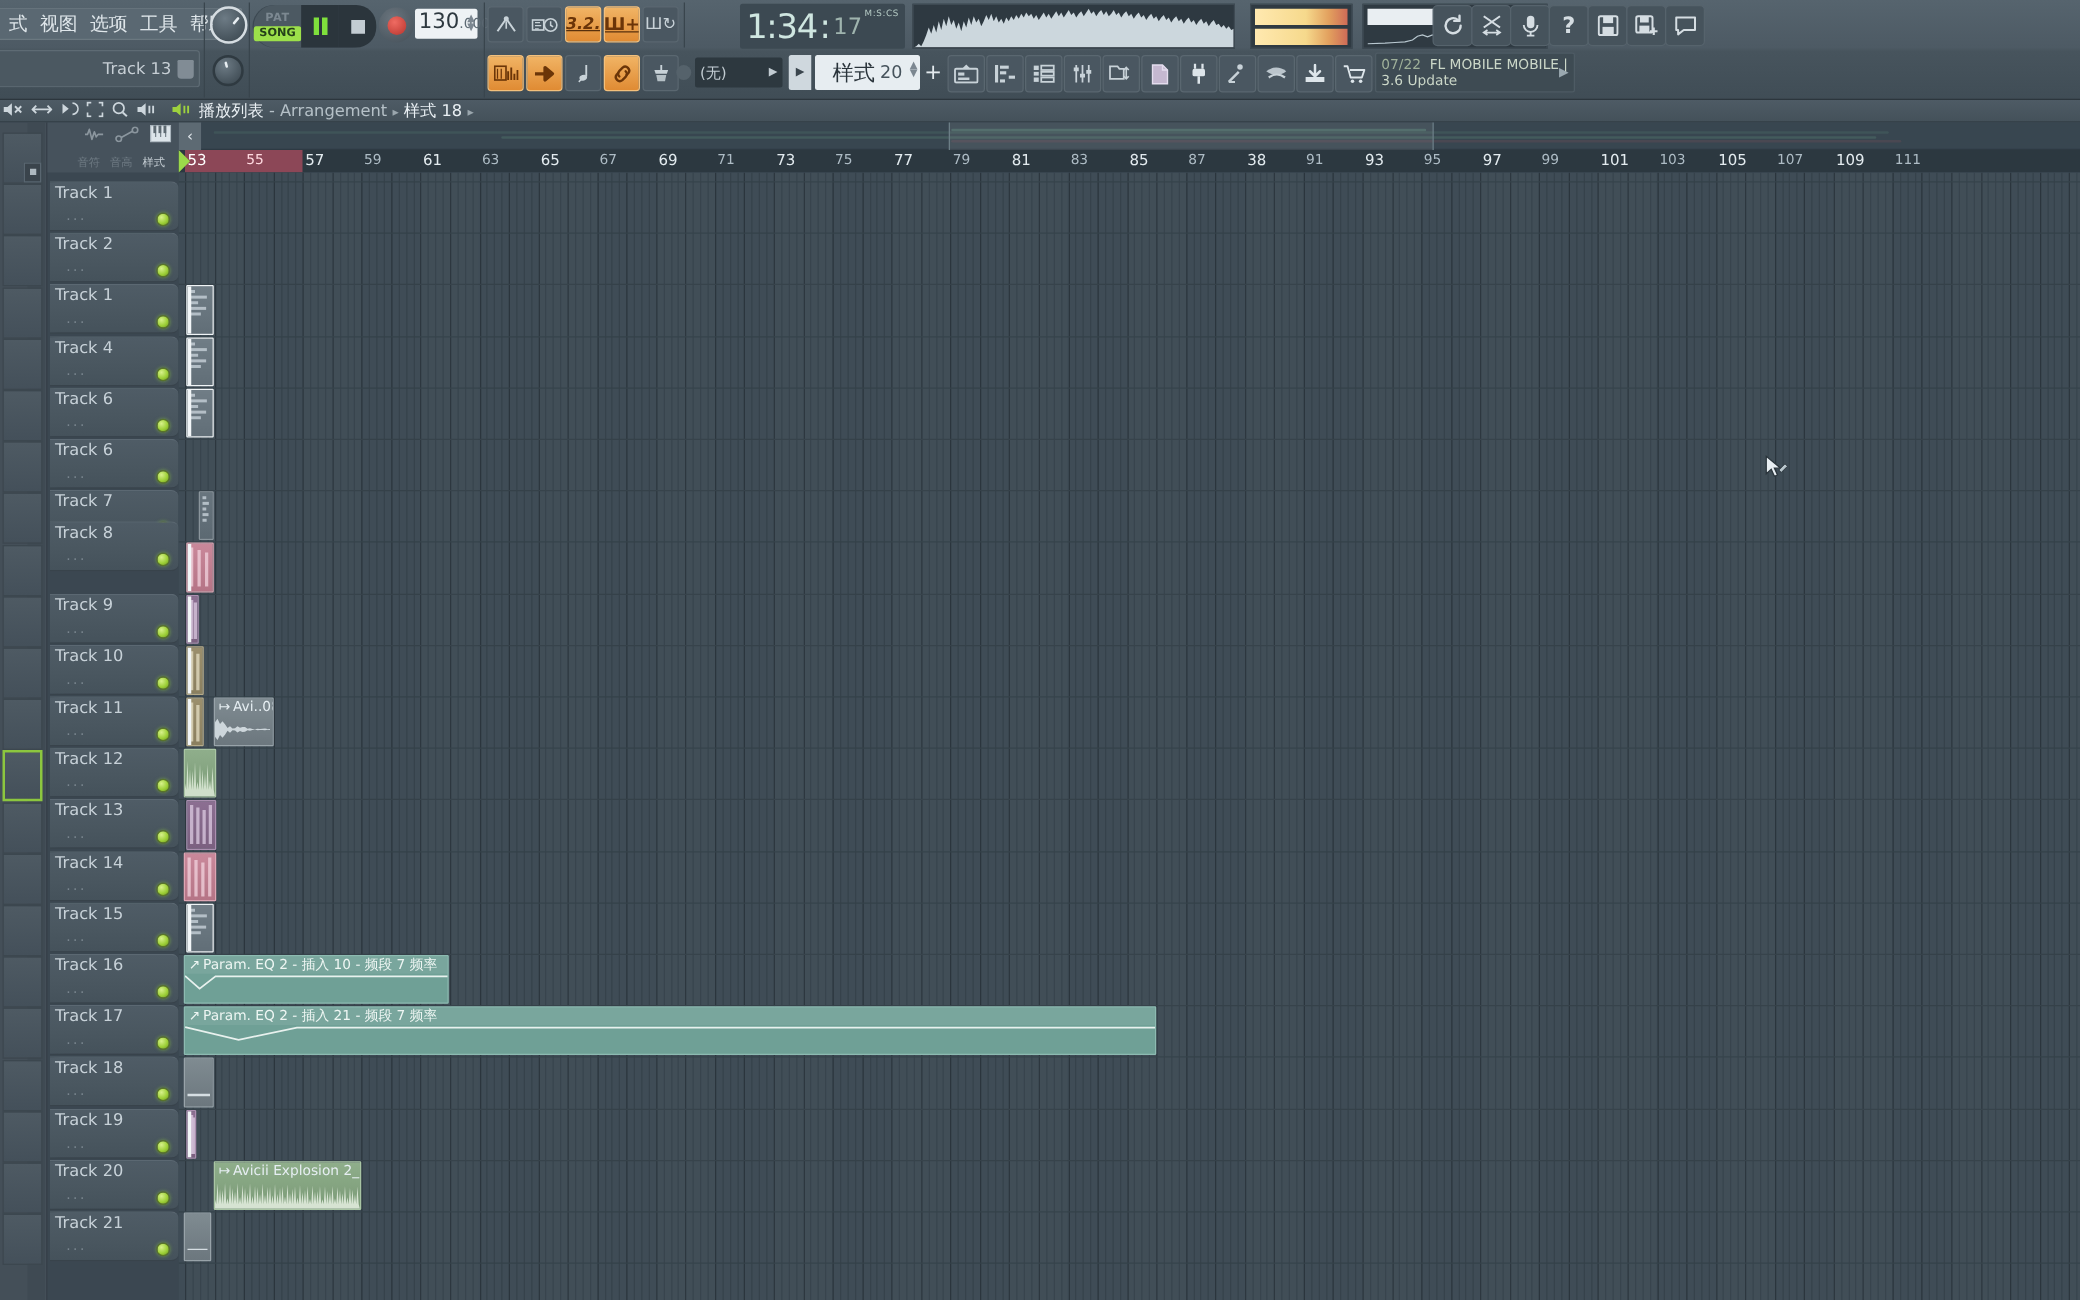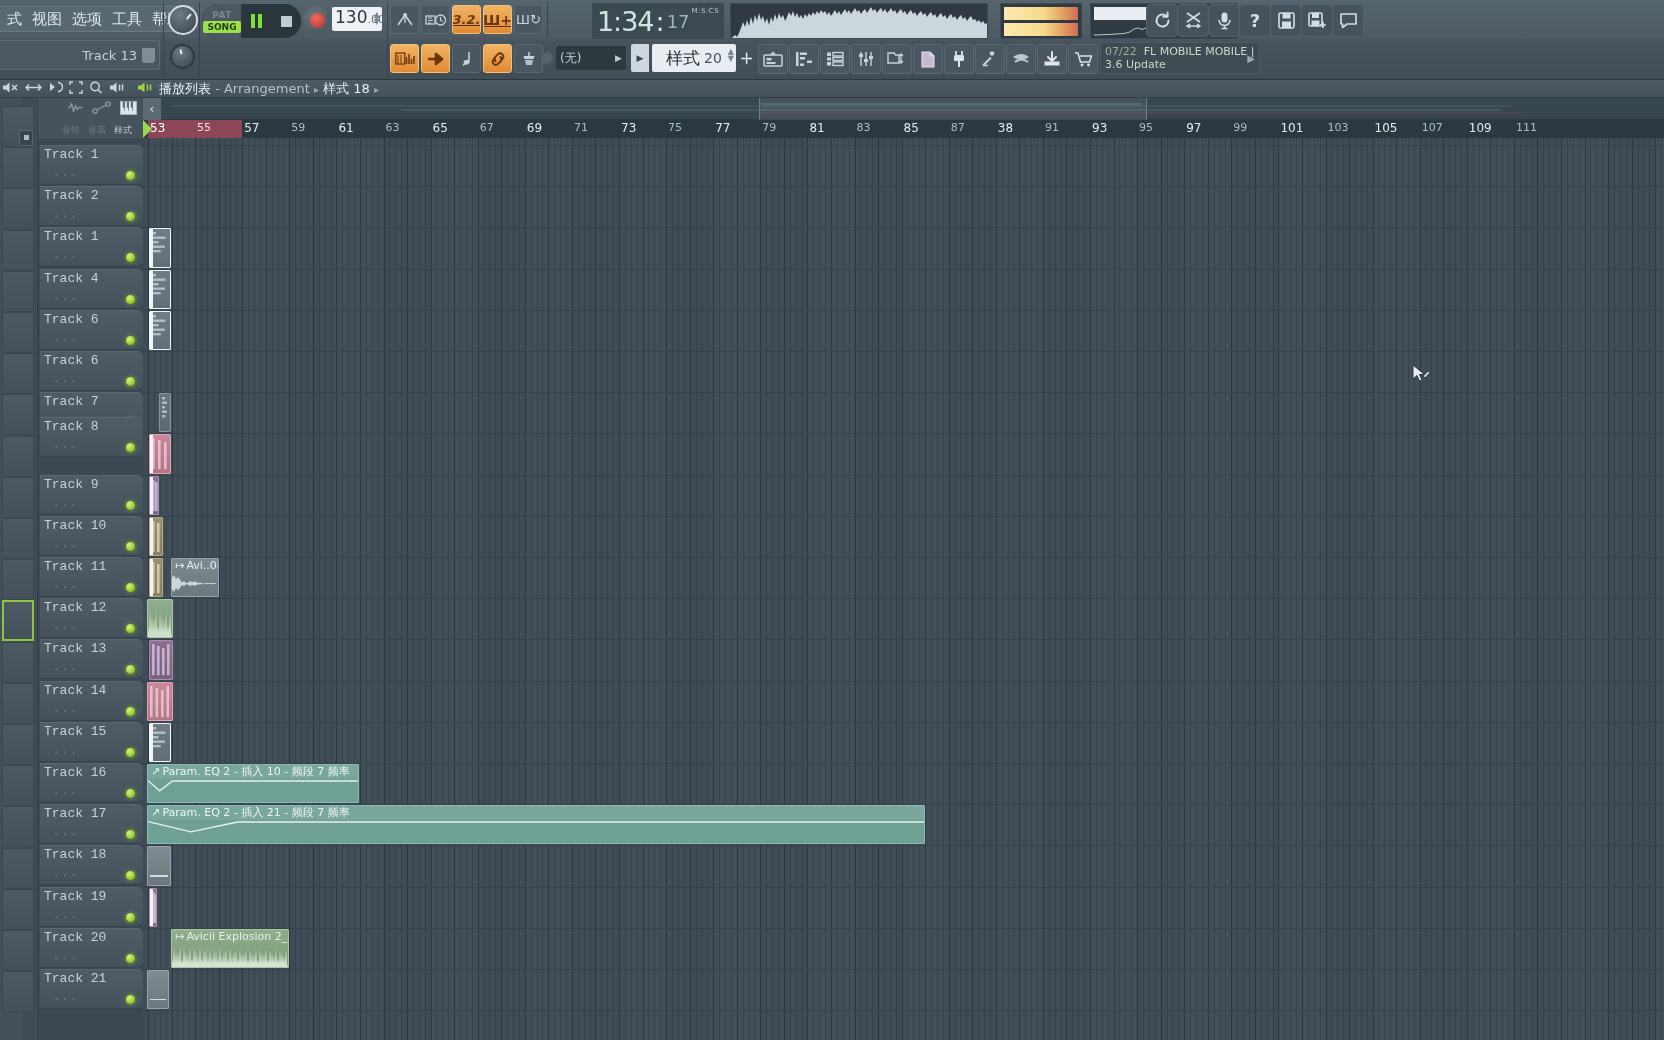--- a/index.html
+++ b/index.html
@@ -273,21 +273,20 @@
   .play-marker {
     position: absolute; left: 143px; top: 22px;
     width: 0; height: 0; border-left: 9px solid #9bd94a;
     border-bottom: 9px solid transparent; border-top: 9px solid transparent;
   }
 
   
   .tracks {
     position: absolute; left: 38px; top: 40px; width: 105px; height: 902px;
     overflow: hidden;
-    font-family: Liberation Mono, monospace;
   }
   .trk {
     position: absolute; left: 2px; width: 103px; height: 40px;
     background: linear-gradient(180deg,#4f5c66 0%,#4a5760 55%,#45525b 100%);
     border-top: 1px solid #5b6872;
     border-bottom: 1px solid #38434b;
     border-radius: 0 6px 6px 0;
   }
   .trk .tlabel {
     position: absolute; left: 4px; top: 1px; font-size: 13px; color: #c7d1d8;

